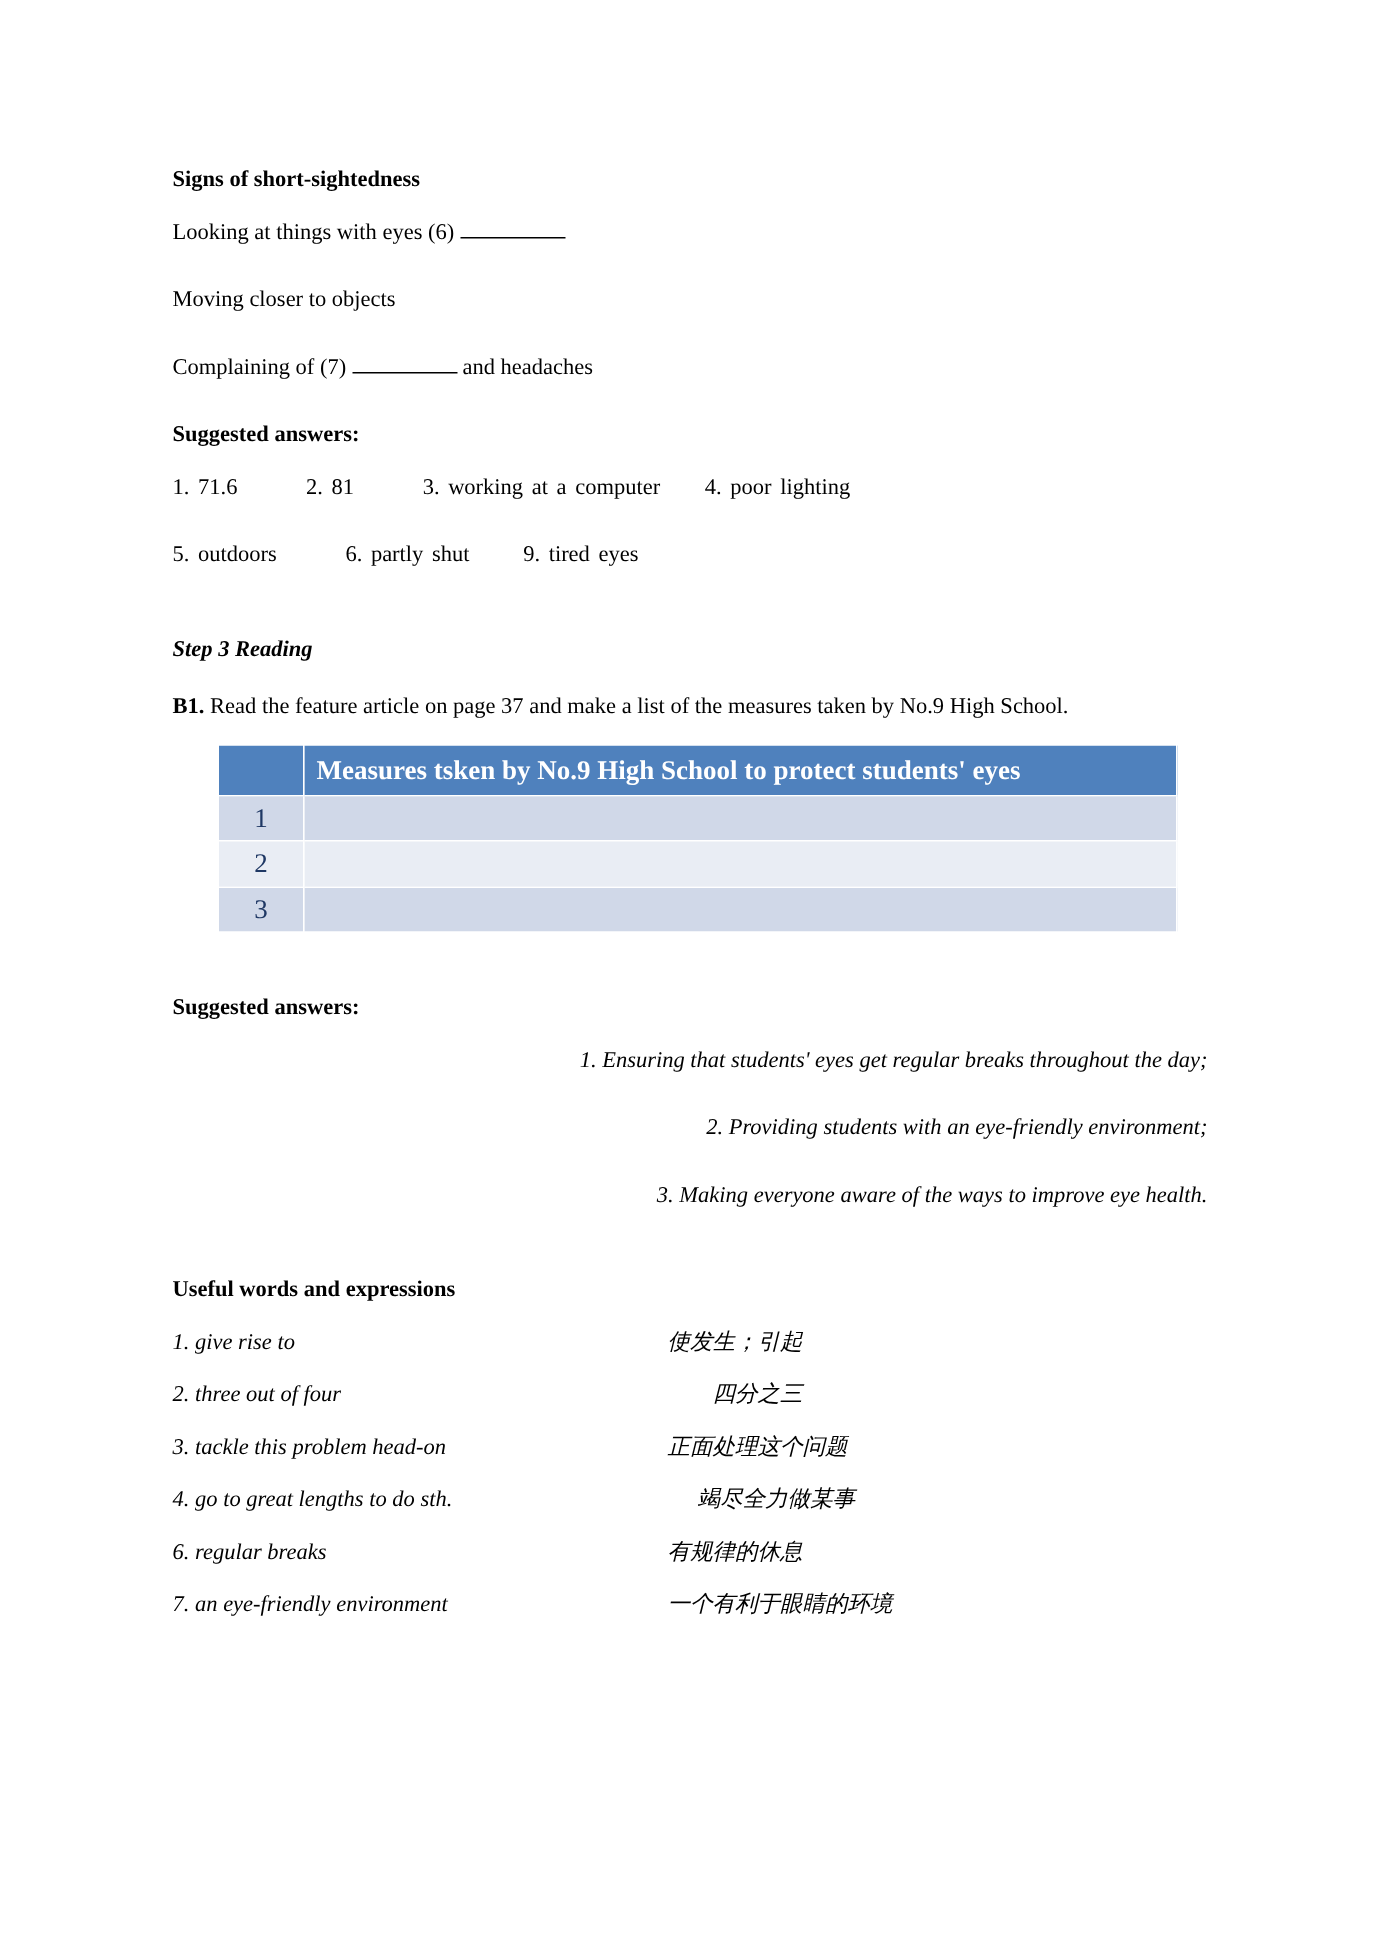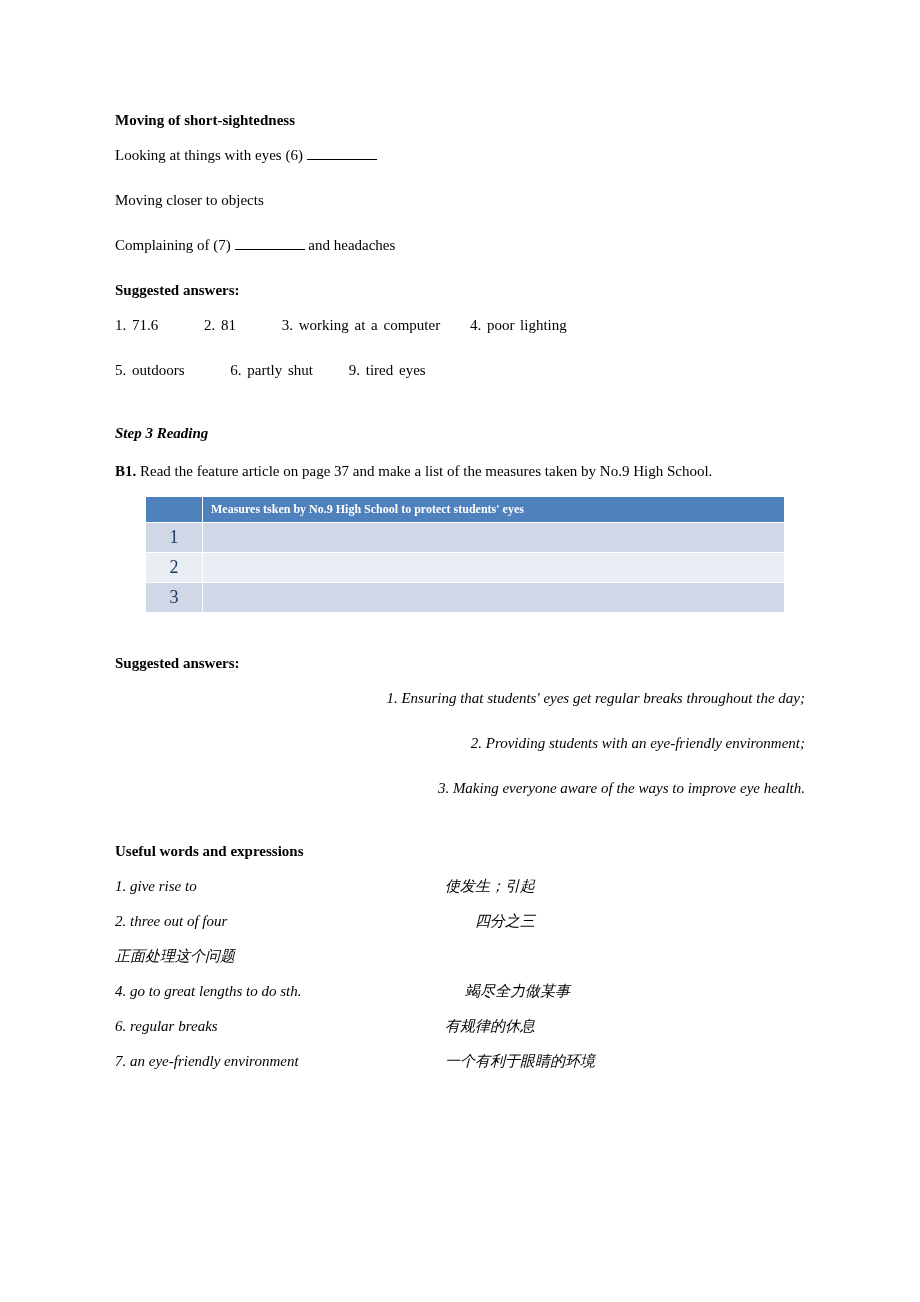--- a/index.html
+++ b/index.html
@@ -40,21 +40,21 @@
   .measures-wrap { margin: 0 0 40px 0; margin-left: 30px; width: 640px; }
   table.measures {
     border-collapse: collapse;
     width: 100%;
   }
   table.measures th.headcell {
     background: #4f81bd;
     color: #ffffff;
     font-family: "Times New Roman", serif;
     font-weight: bold;
-    font-size: 12px;
+    font-size: 18px;
     text-align: left;
     padding: 4px 8px;
     border: 1px solid #ffffff;
   }
   table.measures td.numcell {
     width: 48px;
     text-align: center;
     font-family: "Times New Roman", serif;
     font-size: 18px;
     color: #1f3864;
@@ -82,21 +82,21 @@
   }
   .vocab-cn {
     font-family: "KaiTi", "STKaiti", "SimSun", serif;
   }
 </style>
 </head>
 <body>
 
 <div class="page">
 
-  <p class="para-tight bold">Moving of short-sightedness</p>
+  <p class="para-tight bold">Signs of short-sightedness</p>
 
   <p class="para">
     <span>Looking at things with eyes (6) </span><span class="blank"></span>
   </p>
 
   <p class="para">Moving closer to objects</p>
 
   <p class="para">
     <span>Complaining of (7) </span><span class="blank"></span><span> and headaches</span>
   </p>
@@ -156,20 +156,21 @@
   <div class="vocab-wrap">
     <div class="vocab-row">
       <span class="vocab-en">1. give rise to</span>
       <span class="vocab-cn">使发生；引起</span>
     </div>
     <div class="vocab-row">
       <span class="vocab-en" style="flex-basis:360px;">2. three out of four</span>
       <span class="vocab-cn">四分之三</span>
     </div>
     <div class="vocab-row">
+      <span class="vocab-en">3. tackle this problem head-on</span>
       <span class="vocab-cn">正面处理这个问题</span>
     </div>
     <div class="vocab-row">
       <span class="vocab-en" style="flex-basis:350px;">4. go to great lengths to do sth.</span>
       <span class="vocab-cn">竭尽全力做某事</span>
     </div>
     <div class="vocab-row">
       <span class="vocab-en">6. regular breaks</span>
       <span class="vocab-cn">有规律的休息</span>
     </div>

